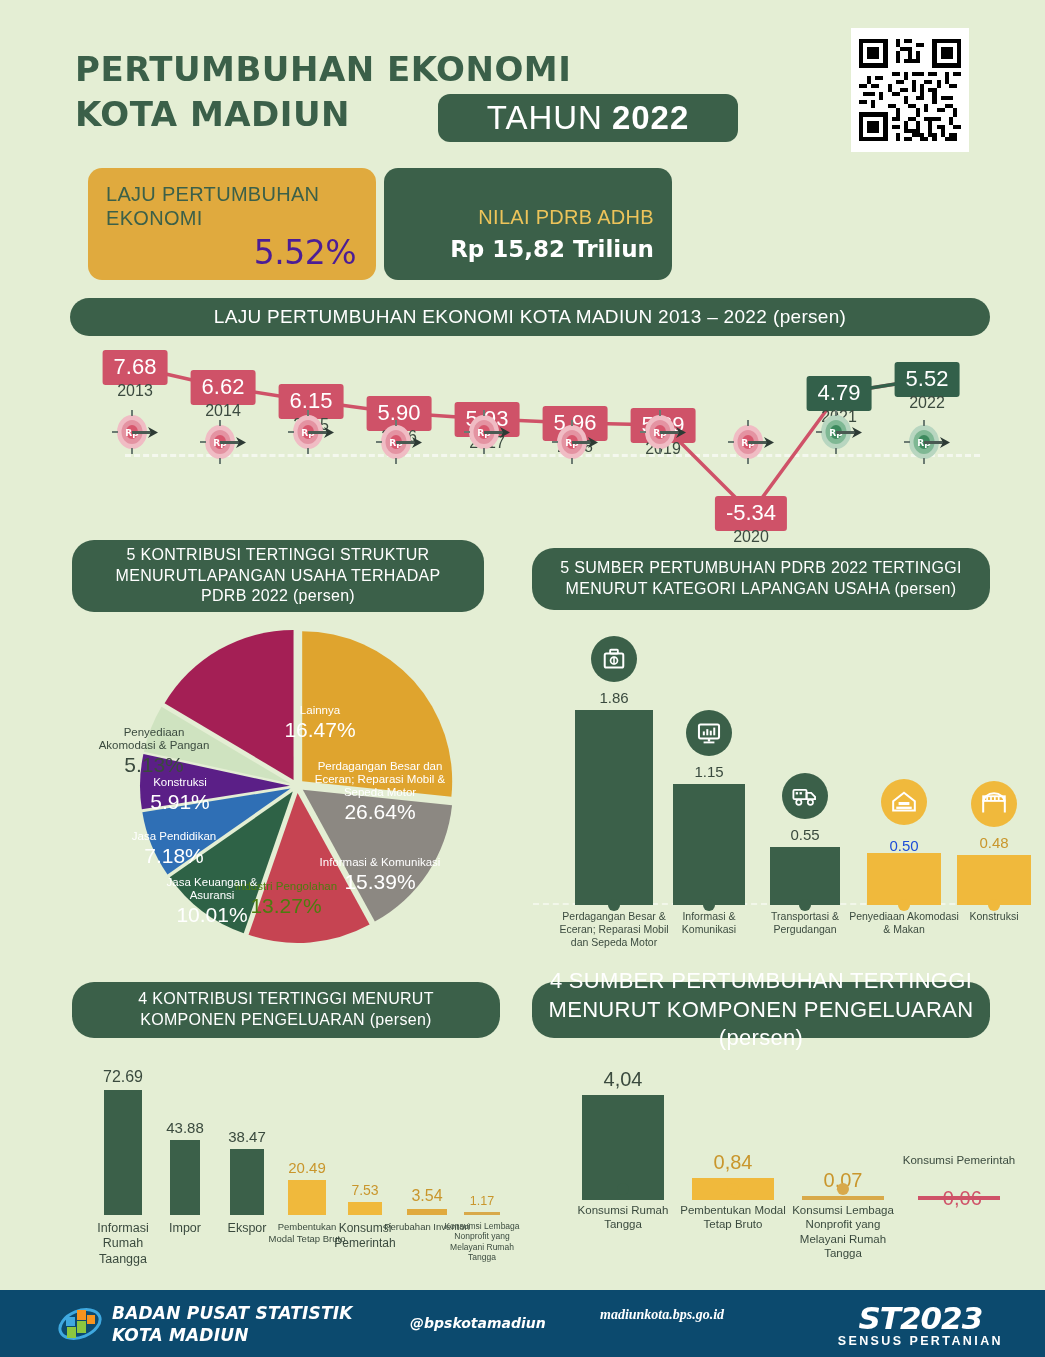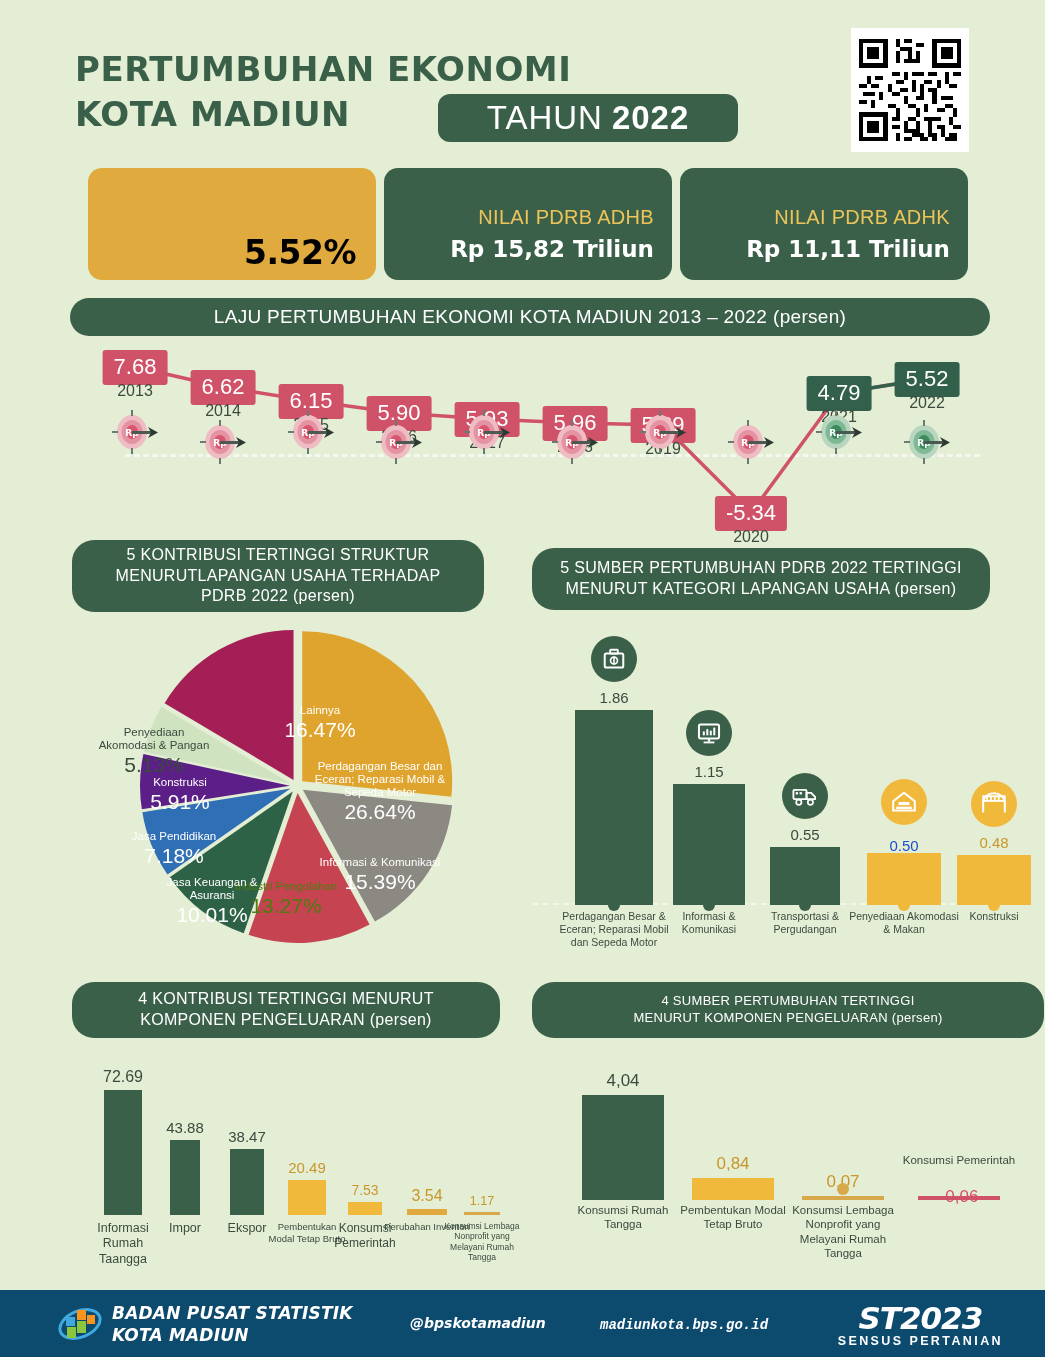--- a/index.html
+++ b/index.html
@@ -37,21 +37,21 @@
   .kpi { position:absolute; border-radius:14px; }
   .kpi-1 {
     left:88px; top:168px; width:288px; height:112px;
     background:#e0aa3e; padding:14px 18px 10px 18px;
   }
   .kpi-1 .lab {
     font-size:20px; color:#3b6049; line-height:1.22; letter-spacing:.3px;
   }
   .kpi-1 .val {
     position:absolute; right:20px; bottom:8px;
-    font-size:33px; font-weight:bold; color:#000000;
+    font-size:33px; font-weight:normal; color:#4c1d95;
     font-family:"DejaVu Sans", sans-serif; letter-spacing:-.5px;
   }
   .kpi-2 { left:384px; top:168px; width:288px; height:112px; background:#3b6049; }
   .kpi-3 { left:680px; top:168px; width:288px; height:112px; background:#3b6049; }
   .kpi-2 .lab, .kpi-3 .lab {
     position:absolute; left:0; right:18px; top:38px; text-align:right;
     font-size:20px; color:#edc45a; letter-spacing:.3px;
   }
   .kpi-2 .val, .kpi-3 .val {
     position:absolute; left:0; right:18px; top:68px; text-align:right;
@@ -124,21 +124,21 @@
   .blc .bar { position:absolute; bottom:70px; }
   .blc .vlab { position:absolute; font-size:16px; transform:translateX(-50%); text-align:center; }
   .blc .clab {
     position:absolute; top:176px; transform:translateX(-50%);
     text-align:center; line-height:1.22; color:#3a4a3e; width:86px;
   }
 
   
   .brc { position:absolute; left:530px; top:1045px; width:465px; height:240px; }
   .brc .bar { position:absolute; bottom:85px; }
-  .brc .vlab { position:absolute; font-size:17px; transform:translateX(-50%); text-align:right; }
+  .brc .vlab { position:absolute; font-size:20px; transform:translateX(-50%); text-align:right; }
   .brc .clab {
     position:absolute; top:158px; transform:translateX(-50%);
     text-align:center; line-height:1.25; font-size:11.5px; color:#3a4a3e; width:120px;
   }
   .brc .dot {
     position:absolute; width:12px; height:12px; border-radius:50%;
     transform:translateX(-50%); top:138px;
   }
 
   
@@ -151,23 +151,23 @@
     position:absolute; left:112px; top:13px; color:#fff;
     font-style:italic; font-weight:bold; font-size:17px; line-height:1.28;
     font-family:"DejaVu Sans", sans-serif; letter-spacing:.2px;
   }
   .f-handle {
     position:absolute; left:410px; top:25px; color:#fff;
     font-style:italic; font-weight:bold; font-size:14px;
     font-family:"DejaVu Sans", sans-serif;
   }
   .f-site {
-    position:absolute; left:600px; top:27px; color:#fff;
+    position:absolute; left:600px; top:17px; color:#fff;
     font-style:italic; font-weight:bold; font-size:14px;
-    font-family:Liberation Mono, monospace;
+    font-family:Liberation Serif, serif;
   }
   .f-st {
     position:absolute; right:42px; top:10px; text-align:center; color:#fff;
   }
   .f-st .big {
     font-size:31px; font-weight:bold; font-style:italic;
     letter-spacing:-1px; font-family:"DejaVu Sans", sans-serif;
   }
   .f-st .sub { font-size:12.5px; letter-spacing:2.4px; font-weight:bold; margin-top:-2px; }
 </style>
@@ -267,29 +267,26 @@
           <rect x="22" y="23" width="2" height="1"></rect>
         <rect x="11" y="24" width="2" height="1"></rect>
           <rect x="15" y="24" width="2" height="1"></rect>
         <rect x="18" y="24" width="1" height="1"></rect>
           <rect x="21" y="24" width="3" height="1"></rect>
       </g>
     </svg>
   </div>
 
   <div class="kpi kpi-1">
+    <div class="lab">LAJU PERTUMBUHAN EKONOMI</div>
     <div class="val">5.52%</div>
   </div>
   <div class="kpi kpi-2">
     <div class="lab">NILAI PDRB ADHB</div>
     <div class="val">Rp 15,82 Triliun</div>
-  </div>
-  <div class="kpi kpi-3">
-    <div class="lab">NILAI PDRB ADHK</div>
-    <div class="val">Rp 11,11 Triliun</div>
   </div>
 
   <div class="secbar" style="left:70px; top:298px; width:920px; height:38px; font-size:19px;">
     <span>LAJU PERTUMBUHAN EKONOMI KOTA MADIUN 2013 – 2022</span>
     <span class="light" style="margin-left:6px;">(persen)</span>
   </div>
 
   <div class="tl-wrap">
     <div class="tl-dashline"></div>
     <svg id="tl-svg" width="920" height="200" style="position:absolute;left:0;top:0;">
@@ -593,21 +590,21 @@
         <div class="clab" style="left: 295px; font-size: 12px;">Konsumsi Pemerintah</div>
         <div class="bar" style="left: 337px; width: 40px; height: 6.08749px; background: rgb(224, 170, 62);"></div>
         <div class="vlab" style="left: 357px; bottom: 80.0875px; font-size: 16px; color: rgb(201, 150, 44);">3.54</div>
         <div class="clab" style="left: 357px; font-size: 9.5px;">Perubahan Inventori</div>
         <div class="bar" style="left: 394px; width: 36px; height: 3px; background: rgb(216, 169, 74);"></div>
         <div class="vlab" style="left: 412px; bottom: 77px; font-size: 12.5px; color: rgb(201, 150, 44);">1.17</div>
         <div class="clab" style="left: 412px; font-size: 8.5px;">Konsumsi Lembaga Nonprofit yang Melayani Rumah Tangga</div>
       </div>
   </div>
 
-  <div class="secbar" style="left:532px; top:982px; width:512px; height:56px; font-size:13px; flex-direction:column; line-height:1.3;">
+  <div class="secbar" style="left:532px; top:982px; width:458px; height:56px; font-size:22px; flex-direction:column; line-height:1.3;">
     <span>4 SUMBER PERTUMBUHAN TERTINGGI</span>
     <span>
       <span>MENURUT KOMPONEN PENGELUARAN</span>
       <span class="light">(persen)</span>
     </span>
   </div>
 
   <div class="brc">
     <div id="brc-items">
         <div class="bar" style="left: 52px; width: 82px; height: 105px; background: rgb(59, 96, 73);"></div>

